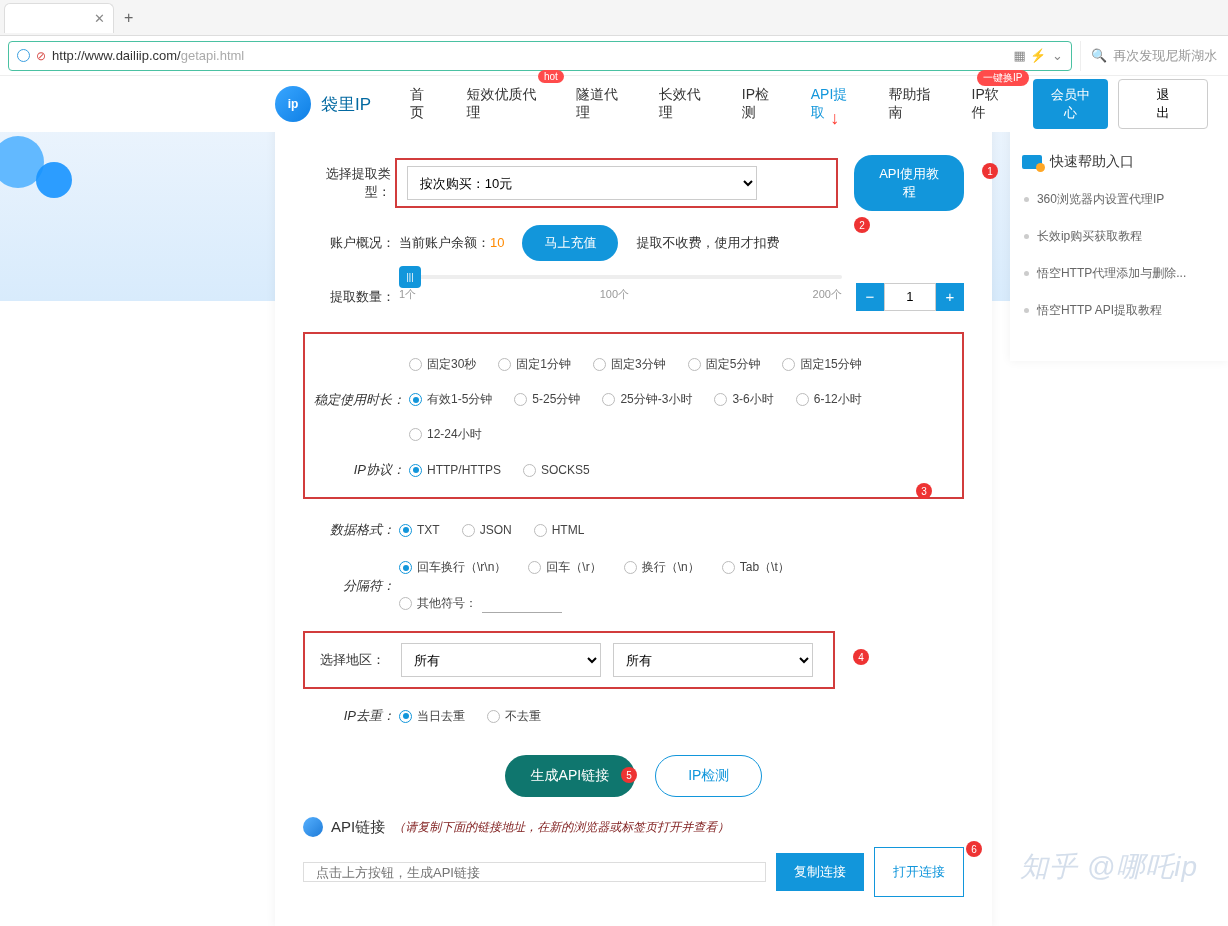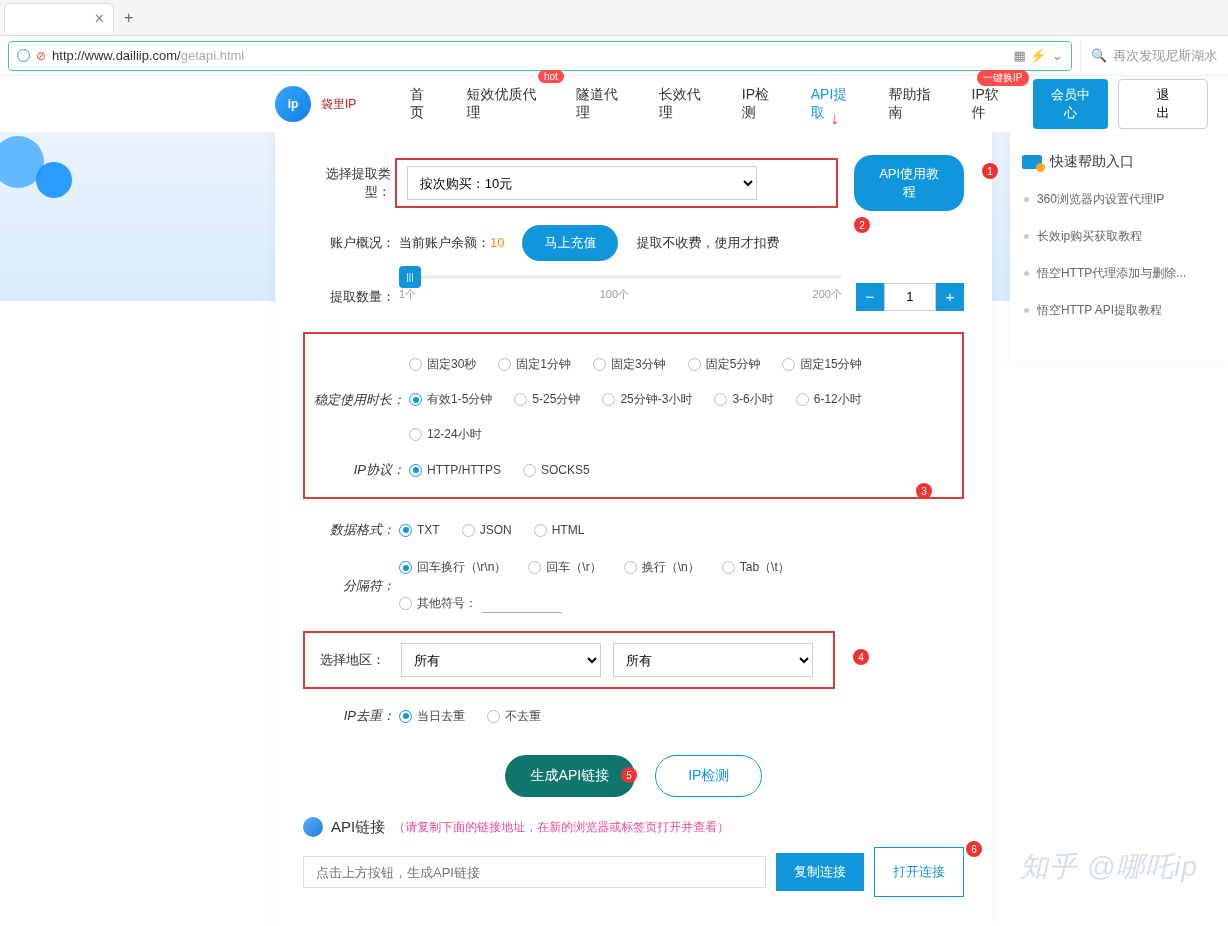--- a/index.html
+++ b/index.html
@@ -26,21 +26,21 @@
 
 
 .banner { position: relative; height: 225px; background: linear-gradient(180deg, #f0f6fd 0%, #d8ebfc 100%); }
 .banner-circle1 { position: absolute; width: 52px; height: 52px; border-radius: 50%; background: #53b2ff; left: -8px; top: 60px; opacity: .9; }
 .banner-circle2 { position: absolute; width: 36px; height: 36px; border-radius: 50%; background: #1794ff; left: 36px; top: 86px; opacity: .9; }
 
 
 .header { position: absolute; top: 0; left: 0; right: 0; height: 56px; background: #fff; display: flex; align-items: center; padding: 0 20px 0 280px; gap: 22px; z-index: 5; }
 .logo { position: absolute; left: 275px; top: 10px; display: flex; align-items: center; gap: 6px; }
 .logo-badge { width: 36px; height: 36px; border-radius: 50%; background: linear-gradient(135deg, #39a6ff, #0e7fe5); color: #fff; display: flex; align-items: center; justify-content: center; font-weight: bold; font-size: 12px; }
-.logo-text { color: #b91c1c; font-size: 12px; font-weight: 500; margin-left: 4px; }
+.logo-text { color: #0369a1; font-size: 17px; font-weight: 500; margin-left: 4px; }
 .nav { margin-left: 130px; display: flex; gap: 30px; align-items: center; }
 .nav a { position: relative; color: #333; text-decoration: none; font-size: 14px; cursor: pointer; }
 .nav a.active { color: #1296db; }
 .hot-badge { position: absolute; top: -16px; right: -18px; background: #ff4b4b; color: #fff; font-size: 10px; padding: 1px 6px; border-radius: 8px; }
 .pointer-arrow { position: absolute; top: 22px; left: 50%; transform: translateX(-50%); color: #ff3b30; font-size: 18px; }
 .nav-right { margin-left: auto; display: flex; gap: 10px; align-items: center; }
 .btn-member { background: #1296db; color: #fff; border: none; border-radius: 4px; padding: 7px 14px; font-size: 13px; cursor: pointer; }
 .btn-logout { background: #fff; border: 1px solid #ccc; border-radius: 4px; padding: 6px 32px; font-size: 13px; cursor: pointer; }
 
 
@@ -73,23 +73,23 @@
 .region-box { border: 2px solid #d23c3c; padding: 10px 10px; display: flex; align-items: center; gap: 12px; width: 532px; }
 .region-box .row-label { width: 70px; }
 .sel-region { width: 200px; }
 .other-input { border: none; border-bottom: 1px solid #aaa; width: 80px; font-size: 12px; padding: 2px; }
 .action-row { display: flex; justify-content: center; gap: 20px; margin: 30px 0 20px; }
 .btn-gen { background: #0f766e; color: #fff; border: none; border-radius: 22px; padding: 12px 26px; font-size: 14px; cursor: pointer; position: relative; }
 .btn-detect { background: #fff; color: #1296db; border: 1px solid #1296db; border-radius: 22px; padding: 11px 32px; font-size: 14px; cursor: pointer; }
 .api-link-head { display: flex; align-items: center; gap: 8px; margin: 18px 0 10px; }
 .chain-icon { width: 20px; height: 20px; border-radius: 50%; background: linear-gradient(135deg,#57b1ff,#1e7bd8); display: inline-block; }
 .api-link-title { font-size: 15px; color: #333; }
-.api-link-hint { color: #ec4899; font-size: 12px; }
+.api-link-hint { color: #7f1d1d; font-size: 12px; font-style: italic; }
 .link-row { display: flex; gap: 10px; align-items: center; }
-.link-input { flex: 1; height: 32px; border: 1px solid #ddd; padding: 0 12px; font-size: 13px; color: #999; }
+.link-input { flex: 1; height: 20px; border: 1px solid #ddd; padding: 0 12px; font-size: 13px; color: #999; }
 .btn-copy { background: #1296db; color: #fff; border: none; height: 38px; padding: 0 18px; font-size: 13px; cursor: pointer; }
 .btn-open { background: #fff; color: #1296db; border: 1px solid #1296db; height: 50px; padding: 0 18px; font-size: 13px; cursor: pointer; position: relative; }
 
 
 .sidebar { width: 226px; margin-left: 18px; margin-top: -180px; background: #fff; box-shadow: 0 0 10px rgba(0,0,0,.06); padding: 32px 12px; position: relative; z-index: 3; }
 .sb-head { display: flex; align-items: center; gap: 8px; font-size: 14px; font-weight: 500; margin-bottom: 10px; }
 .sb-head-icon { width: 20px; height: 14px; background: #1296db; border-radius: 2px; position: relative; }
 .sb-head-icon::after { content: ''; position: absolute; right: -3px; bottom: -3px; width: 9px; height: 9px; background: #ffa726; border-radius: 50%; }
 .sb-item { font-size: 12px; color: #666; padding: 10px 2px; display: flex; align-items: center; gap: 8px; cursor: pointer; white-space: nowrap; overflow: hidden; text-overflow: ellipsis; }
 .sb-dot { width: 5px; height: 5px; border-radius: 50%; background: #ccc; }

